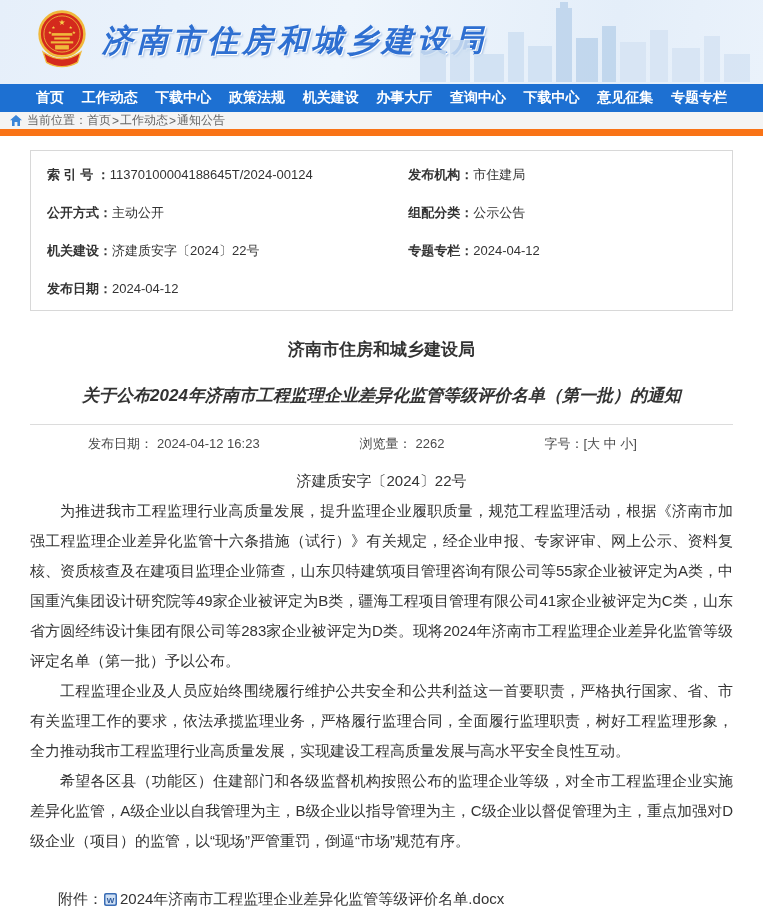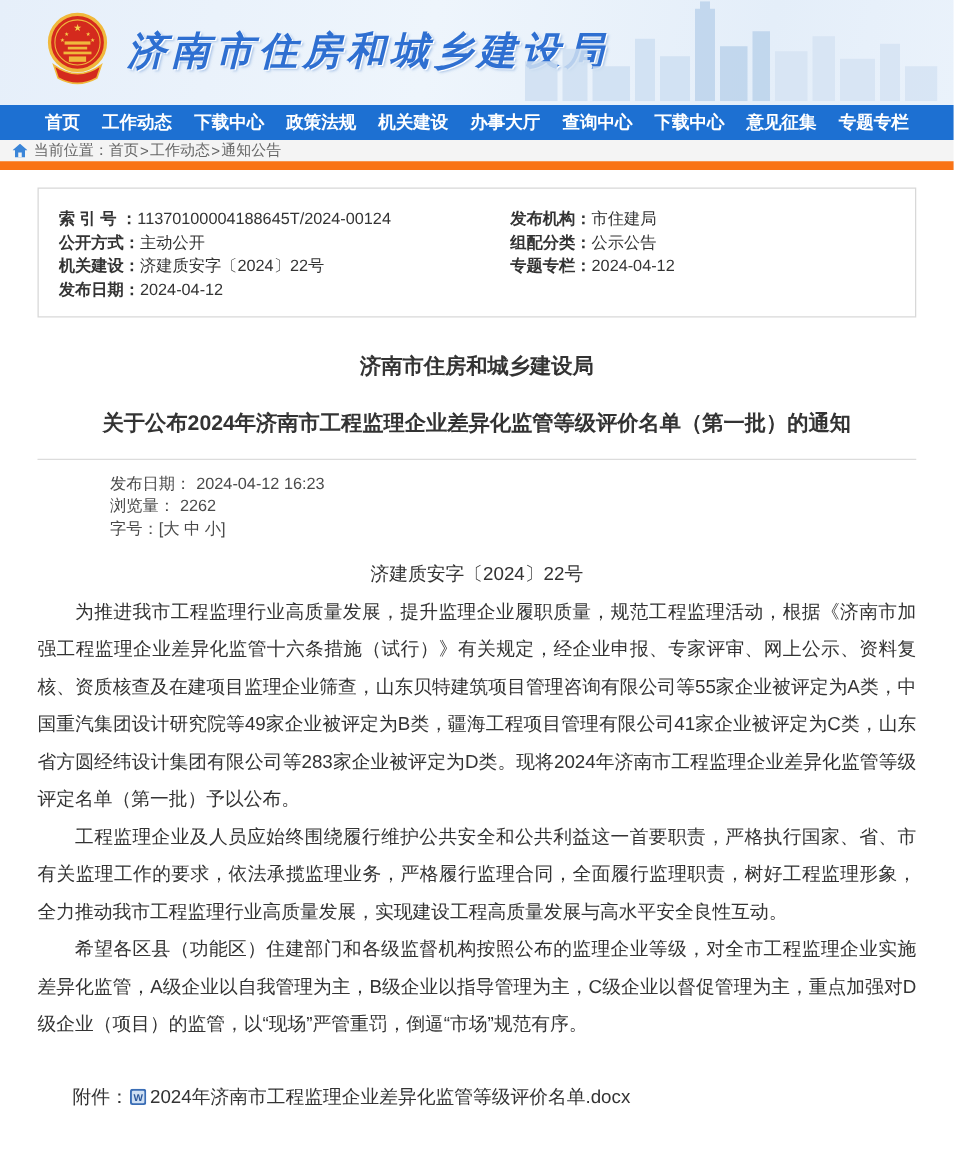--- a/index.html
+++ b/index.html
@@ -34,34 +34,34 @@
     height:24px; background:#f4f4f4; border-bottom:7px solid #f97316;
     display:flex; align-items:center; padding:0 10px; font-size:12px; color:#666;
   }
   .breadcrumb-bar .home-ic { margin-right:5px; display:inline-flex; }
   .crumb { color:#666; cursor:pointer; }
   .crumb-sep { color:#666; margin:0 1px; }
   
   .main { padding:0 30px; }
   .info-box {
     margin-top:14px; border:1px solid #d8d8d8; padding:15px 16px 12px;
-    display:grid; grid-template-columns:54% 46%; row-gap:1px;
+    display:grid; grid-template-columns:54% 46%; row-gap:20px;
     font-size:13px; color:#333;
   }
   .info-cell { white-space:nowrap; overflow:hidden; }
   .info-label { font-weight:bold; color:#333; }
   .org-heading {
     text-align:center; font-weight:bold; font-size:17px; color:#333; margin-top:27px;
   }
   .article-title {
-    text-align:center; font-weight:bold; font-size:17px; color:#333; margin-top:23px;
+    text-align:center; font-weight:bold; font-size:17px; color:#333; margin-top:23px;font-style:italic;
   }
   .meta-row {
     margin-top:17px; border-top:1px solid #dcdcdc; padding:10px 96px 0 58px;
-    display:flex; justify-content:space-between; font-size:13px; color:#4a4a4a;flex-direction:column;
+    display:flex; justify-content:space-between; font-size:13px; color:#4a4a4a;
   }
   .meta-item { white-space:nowrap; }
   .meta-item .v { margin-left:4px; }
   .fs-btn { cursor:pointer; }
   
   .article-body { margin-top:13px; font-size:15px; line-height:30px; color:#333; text-align:justify; }
   .doc-number { text-align:center; text-indent:0; }
   .para { text-indent:2em; }
   .addressee { text-indent:0; }
   .attachment { margin-top:28px; font-size:15px; line-height:30px; padding-left:28px; }

